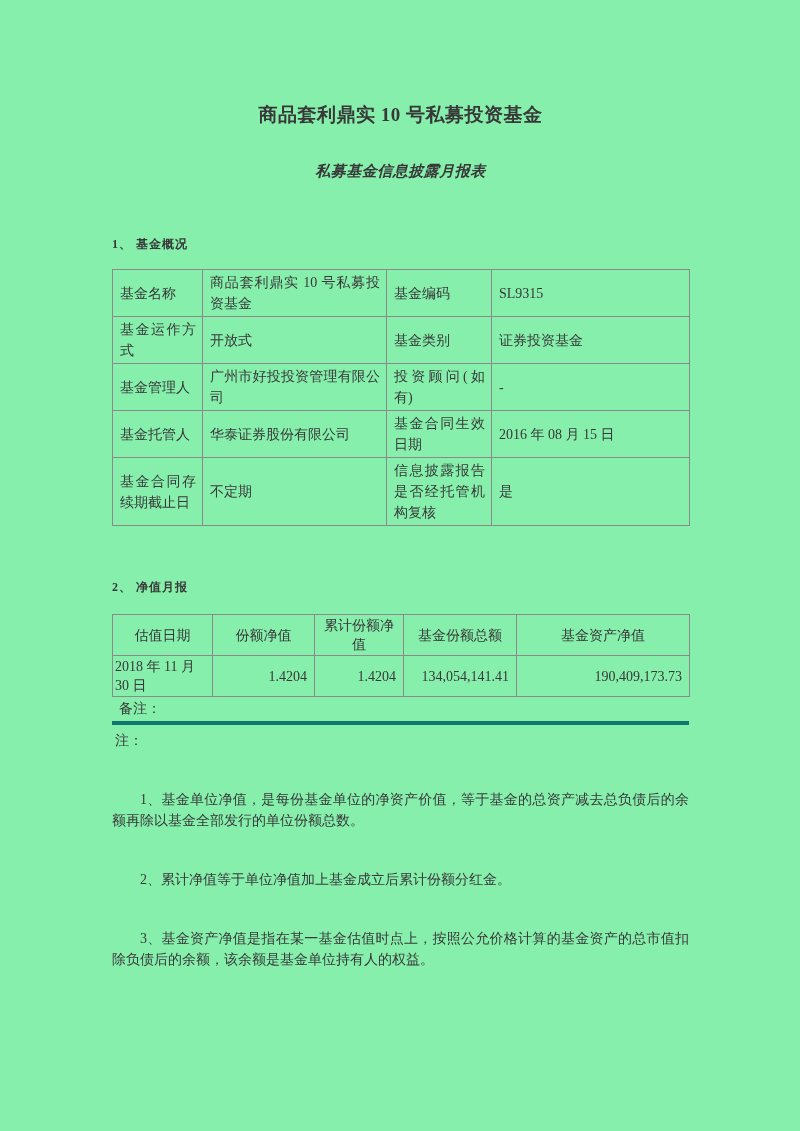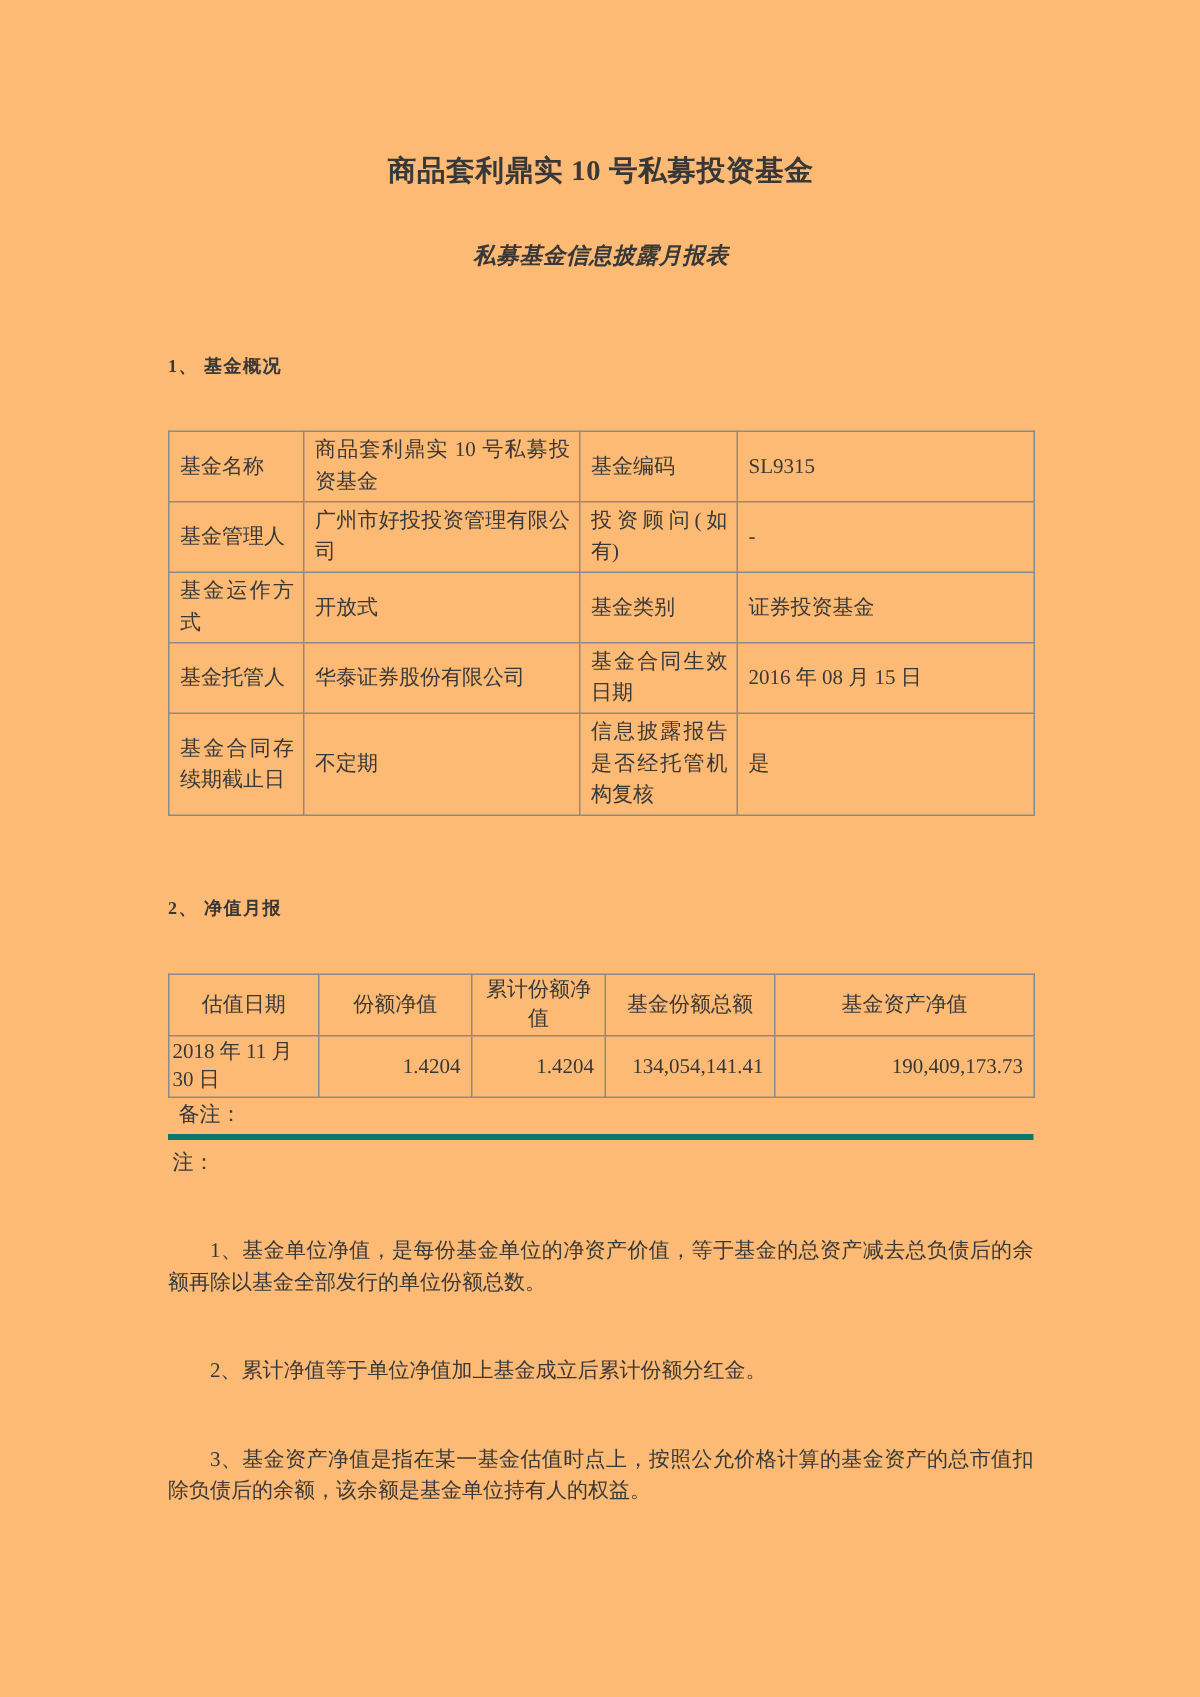--- a/index.html
+++ b/index.html
@@ -1,21 +1,21 @@
 <!DOCTYPE html>
 <html><head>
 <meta charset="utf-8">
 <style>
   * { margin: 0; padding: 0; box-sizing: border-box; }
   html, body { background: #ffffff; }
   .page {
     position: relative;
     width: 800px;
     height: 1131px;
-    background: #fdba74;
+    background: #86efac;
     font-family: "Liberation Serif", "DejaVu Serif", serif;
     color: #383838;
     overflow: hidden;
   }
   .content {
     margin-left: 112px;
     width: 577px;
     padding-top: 103px;
   }
   .doc-title {
@@ -42,29 +42,29 @@
   }
   .heading-1 { margin-top: 51px; }
   .heading-2 { margin-top: 49px; }
 
   table {
     border-collapse: collapse;
     table-layout: fixed;
     width: 577px;
     font-size: 14px;
   }
-  .overview-table { margin-top: 31px; }
+  .overview-table { margin-top: 13px; }
   .overview-table td {
     border: 1px solid #8a8a8a;
     vertical-align: middle;
     padding: 2px 6px 2px 7px;
     line-height: 21px;
     text-align: justify;
   }
-  .nav-table { margin-top: 32px; }
+  .nav-table { margin-top: 15px; }
   .nav-table td, .nav-table th {
     border: 1px solid #8a8a8a;
     font-weight: normal;
     line-height: 19px;
     padding: 1px 4px;
   }
   .nav-table th { text-align: center; height: 21px; }
   .nav-table td { height: 22px; }
   .nav-table td.num { text-align: right; padding-right: 7px; padding-left: 12px; }
   .nav-table td.date { text-align: left; padding-left: 2px; }
@@ -104,31 +104,31 @@
           <col style="width:105px">
           <col style="width:198px">
       </colgroup>
       <tbody>
           <tr style="height:40px">
         <td>基金名称</td>
         <td>商品套利鼎实 10 号私募投资基金</td>
         <td>基金编码</td>
         <td>SL9315</td>
       </tr>
+      <tr style="height:22px">
+        <td>基金运作方式</td>
+        <td>开放式</td>
+        <td>基金类别</td>
+        <td>证券投资基金</td>
+      </tr>
       <tr style="height:41px">
         <td>基金管理人</td>
         <td>广州市好投投资管理有限公司</td>
         <td>投资顾问(如有)</td>
         <td>-</td>
-      </tr>
-      <tr style="height:22px">
-        <td>基金运作方式</td>
-        <td>开放式</td>
-        <td>基金类别</td>
-        <td>证券投资基金</td>
       </tr>
       <tr style="height:45px">
         <td>基金托管人</td>
         <td>华泰证券股份有限公司</td>
         <td>基金合同生效日期</td>
         <td>2016 年 08 月 15 日</td>
       </tr>
       <tr style="height:60px">
         <td>基金合同存续期截止日</td>
         <td>不定期</td>

